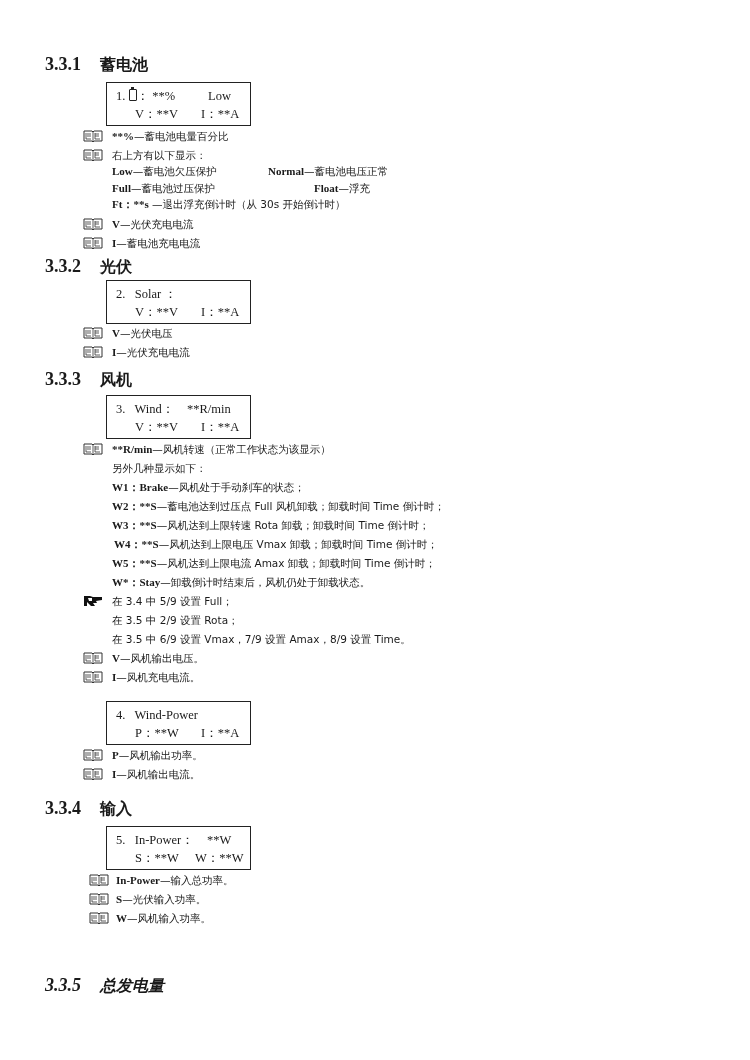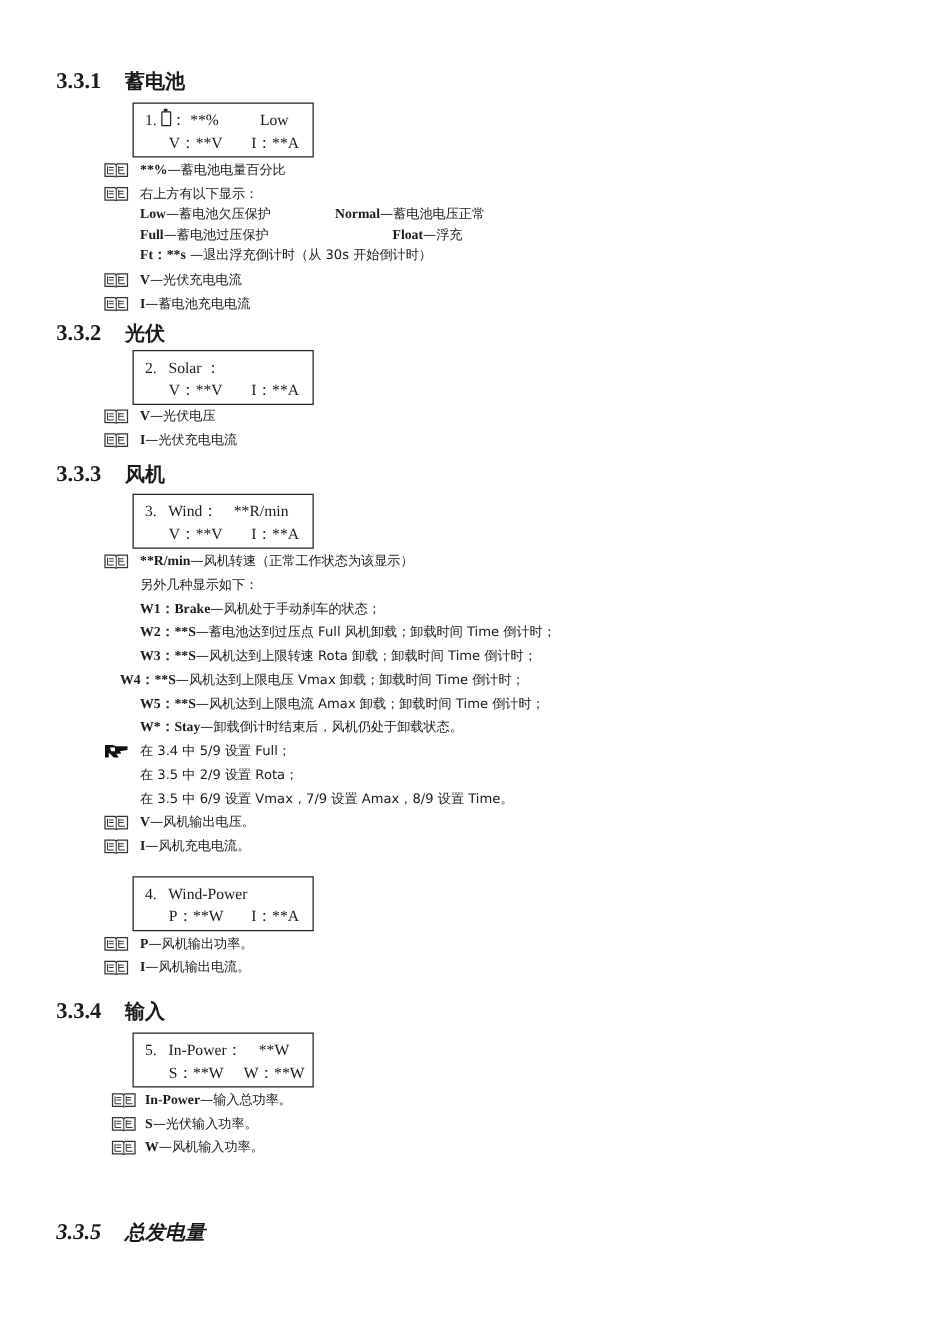--- a/index.html
+++ b/index.html
@@ -138,21 +138,21 @@
 <div class="line" style="top:460px; left:112px;">另外几种显示如下：</div>
 <div class="line" style="top:479px; left:112px;">
   <b>W1：Brake</b><span>—风机处于手动刹车的状态；</span>
 </div>
 <div class="line" style="top:498px; left:112px;">
   <b>W2：**S</b><span>—蓄电池达到过压点 Full 风机卸载；卸载时间 Time 倒计时；</span>
 </div>
 <div class="line" style="top:517px; left:112px;">
   <b>W3：**S</b><span>—风机达到上限转速 Rota 卸载；卸载时间 Time 倒计时；</span>
 </div>
-<div class="line" style="top:536px; left:96px;">
+<div class="line" style="top:536px; left:114px;">
   <b>W4：**S</b><span>—风机达到上限电压 Vmax 卸载；卸载时间 Time 倒计时；</span>
 </div>
 <div class="line" style="top:555px; left:112px;">
   <b>W5：**S</b><span>—风机达到上限电流 Amax 卸载；卸载时间 Time 倒计时；</span>
 </div>
 <div class="line" style="top:574px; left:112px;">
   <b>W*：Stay</b><span>—卸载倒计时结束后，风机仍处于卸载状态。</span>
 </div>
 <div class="line" style="top:593px; left:0;">
   <svg class="ico" style="top:2px">

